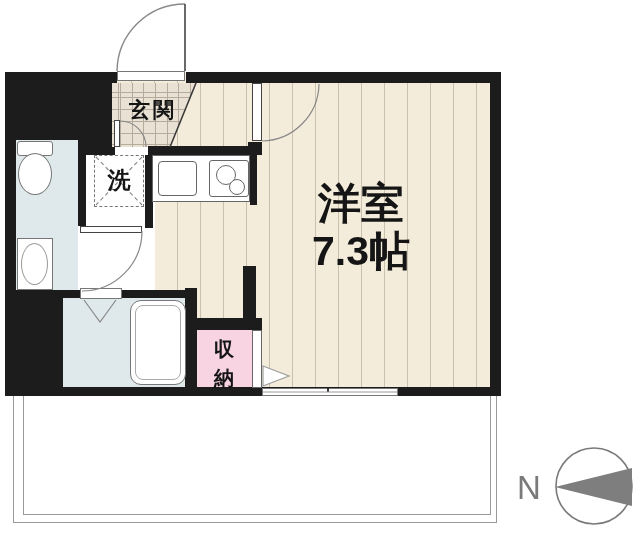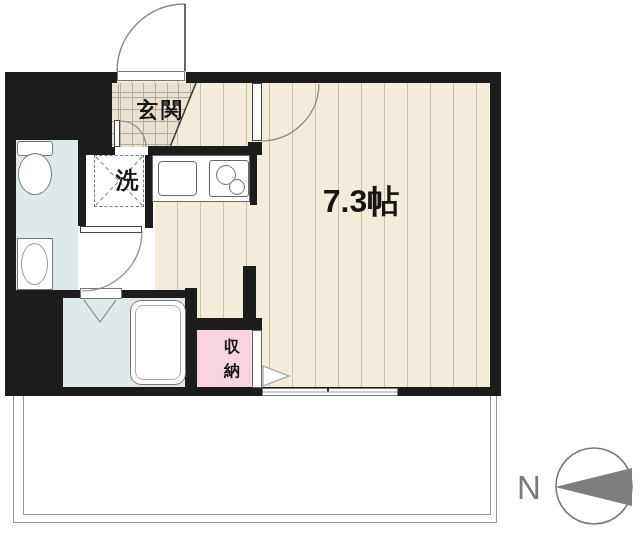--- a/index.html
+++ b/index.html
@@ -3,21 +3,21 @@
 <meta charset="utf-8">
 <style>
   html,body{margin:0;padding:0;background:#fff;}
   .plan{position:relative;width:640px;height:537px;background:#ffffff;overflow:hidden;
         font-family:"Liberation Sans","DejaVu Sans",sans-serif;}
   .abs{position:absolute;}
   .wall{position:absolute;background:#1c1c1c;}
   .panel{position:absolute;background:#ffffff;border:1px solid #777;box-sizing:border-box;}
   .leaf{position:absolute;background:#ffffff;border:1.2px solid #444;box-sizing:border-box;}
   .fixture{position:absolute;background:#ffffff;border:1.3px solid #777;box-sizing:border-box;}
-  .label{position:absolute;color:#151515;font-weight:600;text-align:center;padding-left:8px;}
+  .label{position:absolute;color:#151515;font-weight:600;text-align:center;}
   .floor-base{position:absolute;left:5px;top:72px;width:496px;height:324px;background-color:#f3ecda;
       background-image:repeating-linear-gradient(90deg,#c9c0ae 0 1px,transparent 1px 23px);
       background-position:11px 0;}
   .tiles{position:absolute;left:112px;top:83px;width:84px;height:64px;background-color:#e9e2d4;
       background-image:repeating-linear-gradient(90deg,#b4ab9c 0 1px,transparent 1px 11.7px),
                        repeating-linear-gradient(0deg,#b4ab9c 0 1px,transparent 1px 11.7px);
       background-position:8px 10px;
       clip-path:polygon(0 0,84px 0,58px 64px,0 64px);}
   .wet{position:absolute;background:#dfe8ea;}
   .pink{position:absolute;background:#f8d4e2;}
@@ -100,19 +100,20 @@
       <line x1="142" y1="157" x2="96" y2="205"></line>
     </g>
     <polygon points="263,366 263,386 289,376" fill="#ffffff" stroke="#999" stroke-width="1.1"></polygon>
     <line x1="263" y1="392" x2="397" y2="392" stroke="#999" stroke-width="1"></line>
     <circle cx="594" cy="486" r="38" fill="#ffffff" stroke="#7a7a7a" stroke-width="1.6"></circle>
     <polygon points="555,487 632,468 632,506" fill="#7e7e7e"></polygon>
   </svg>
 
   <div class="label" style="left:112px;top:96px;width:82px;font-size:21px;letter-spacing:3px;">玄関</div>
   <div class="label" style="left:96px;top:165px;width:46px;font-size:23px;">洗</div>
-  <div class="label" style="left:212px;top:335px;width:24px;font-size:16px;line-height:24px;word-break:break-all;text-align:center;">収納</div>
+  <div class="label" style="left:212px;top:335px;width:24px;font-size:20px;line-height:29px;word-break:break-all;text-align:center;">収納</div>
   <div class="abs" style="left:261px;top:178px;width:200px;text-align:center;color:#151515;font-weight:600;">
-    <div style="font-size:32px;line-height:46px;text-align:center;">7.3帖</div>
+    <div style="font-size:43px;line-height:50px;">洋室</div>
+    <div style="font-size:41px;line-height:46px;text-align:center;">7.3帖</div>
   </div>
   <div class="abs" style="left:512px;top:469px;width:34px;text-align:center;font-size:33px;color:#7a7a7a;font-weight:400;">N</div>
 
 </div>
 
 </body></html>

